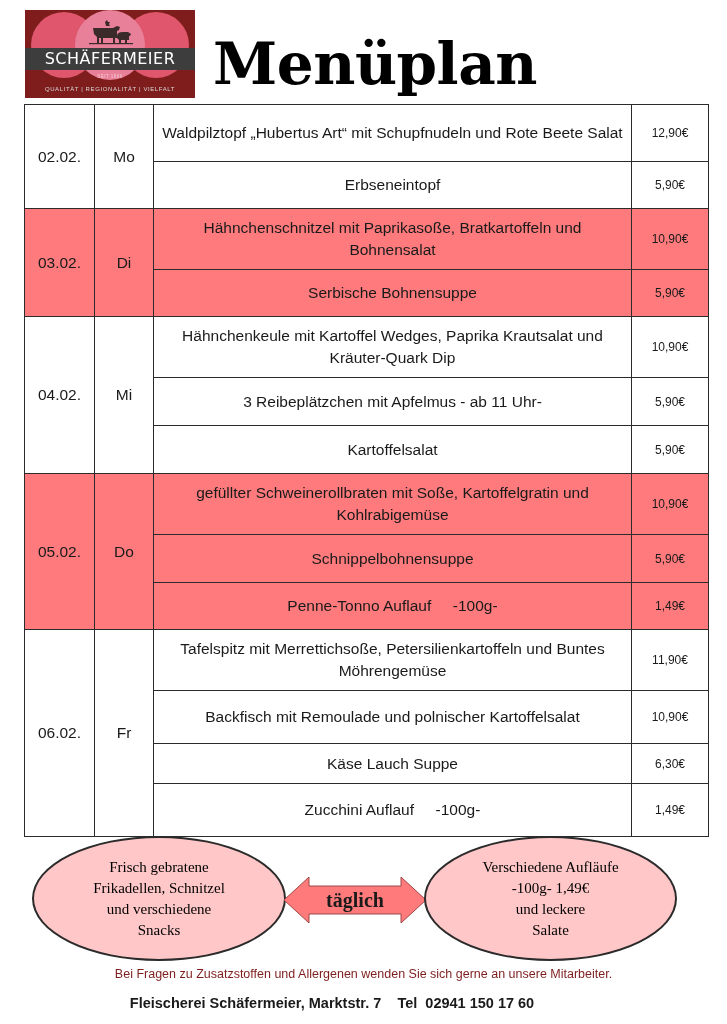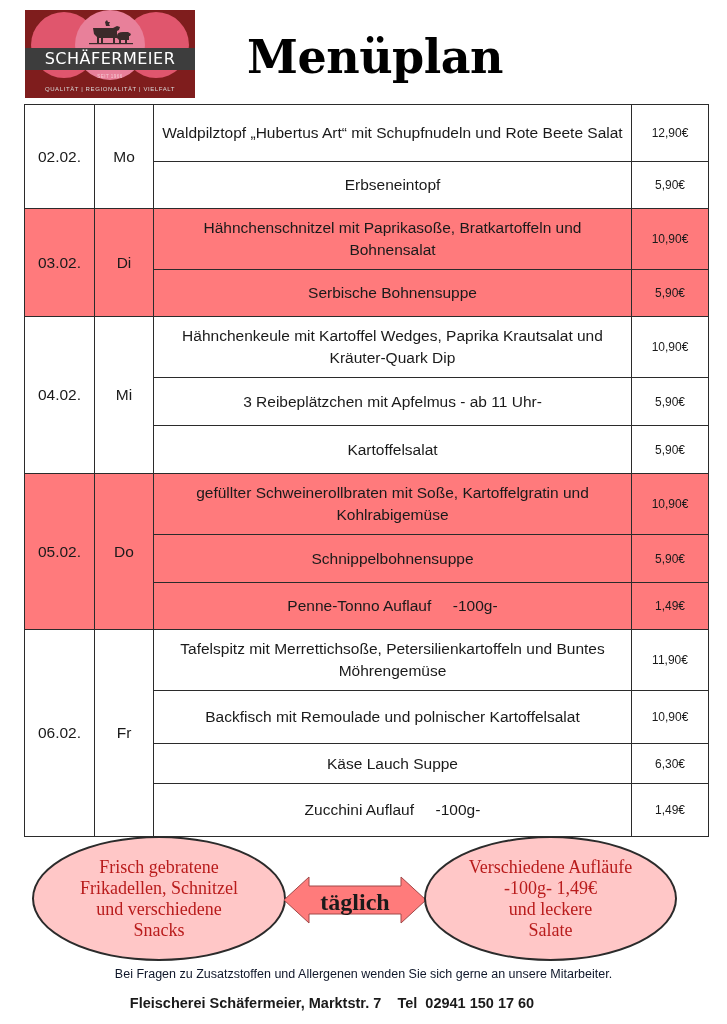--- a/index.html
+++ b/index.html
@@ -10,42 +10,42 @@
   .logo .circ { position: absolute; border-radius: 50%; }
   .logo .c1 { left: 6px; top: 2px; width: 66px; height: 66px; background: #e0566d; }
   .logo .c3 { left: 98px; top: 2px; width: 66px; height: 66px; background: #e0566d; }
   .logo .c2 { left: 50px; top: 0px; width: 70px; height: 70px; background: #e8809a; }
   .logo .animals { position: absolute; left: 62px; top: 10px; width: 46px; height: 26px; }
   .logo .name-band { position: absolute; left: 0; top: 38px; width: 170px; height: 22px; background: #3d3d3d; }
   .logo .name { position: absolute; left: 0; top: 39px; width: 170px; text-align: center; color: #ffffff; font-size: 16px; letter-spacing: 0.5px; font-family: "DejaVu Sans", sans-serif; }
   .logo .seit { position: absolute; left: 0; top: 64px; width: 170px; text-align: center; color: #f4c9d2; font-size: 4.5px; letter-spacing: 0.5px; }
   .logo .tagline { position: absolute; left: 0; top: 76px; width: 170px; text-align: center; color: #d9d9d9; font-size: 6px; letter-spacing: 0.6px; }
 
-  .title { position: absolute; left: 200px; top: 30px; width: 350px; text-align: center; font-family: "DejaVu Serif", "Liberation Serif", serif; font-weight: bold; font-size: 46px; color: #000; letter-spacing: -0.5px; }
+  .title { position: absolute; left: 200px; top: 30px; width: 350px; text-align: center; font-family: "DejaVu Serif", "Liberation Serif", serif; font-weight: bold; font-size: 58px; color: #000; letter-spacing: -0.5px; }
 
   
   .menu-table { position: absolute; left: 24px; top: 104px; width: 684px; border-collapse: collapse; table-layout: fixed; font-family: "Liberation Sans", "DejaVu Sans", sans-serif; font-size: 15.5px; }
   .menu-table td { border: 1px solid #2b2b2b; text-align: center; vertical-align: middle; padding: 8px 6px; line-height: 22px; }
   .menu-table col.c-date { width: 70px; }
   .menu-table col.c-day { width: 59px; }
   .menu-table col.c-dish { width: 478px; }
   .menu-table col.c-price { width: 77px; }
   .menu-table tr.hl td { background: #ff7a7c; }
   .menu-table td.price { font-size: 12px; }
 
   
-  .ellipse { position: absolute; border: 2.5px solid #2b2b2b; border-radius: 50%; background: #ffc7c7; display: flex; align-items: center; justify-content: center; text-align: center; font-family: "Liberation Serif", "DejaVu Serif", serif; font-size: 18px; line-height: 21px; color: #b91c1c; box-sizing: border-box; }
+  .ellipse { position: absolute; border: 2.5px solid #2b2b2b; border-radius: 50%; background: #ffc7c7; display: flex; align-items: center; justify-content: center; text-align: center; font-family: "Liberation Serif", "DejaVu Serif", serif; font-size: 15px; line-height: 21px; color: #000000; box-sizing: border-box; }
   .ellipse.left { left: 32px; top: 836px; width: 254px; height: 125px; }
   .ellipse.right { left: 424px; top: 836px; width: 253px; height: 125px; }
   .ellipse .lines { display: flex; flex-direction: column; }
 
   .arrow { position: absolute; left: 283px; top: 876px; width: 144px; height: 48px; }
-  .arrow-label { position: absolute; left: 283px; top: 889px; width: 144px; text-align: center; font-family: "Liberation Serif", "DejaVu Serif", serif; font-weight: bold; font-size: 24px; color: #1a1a1a; }
+  .arrow-label { position: absolute; left: 283px; top: 889px; width: 144px; text-align: center; font-family: "Liberation Serif", "DejaVu Serif", serif; font-weight: bold; font-size: 20px; color: #1a1a1a; }
 
-  .note { position: absolute; left: 0; top: 967px; width: 727px; text-align: center; font-size: 12.5px; color: #0f172a; }
+  .note { position: absolute; left: 0; top: 967px; width: 727px; text-align: center; font-size: 12.5px; color: #7f1d1d; }
   .footer { position: absolute; left: 0; top: 995px; width: 664px; text-align: center; font-size: 14.5px; font-weight: bold; color: #1a1a1a; }
 </style>
 </head>
 <body>
 
 <div class="logo">
   <div class="circ c1"></div>
   <div class="circ c3"></div>
   <div class="circ c2"></div>
   <svg class="animals" viewBox="0 0 46 26">

